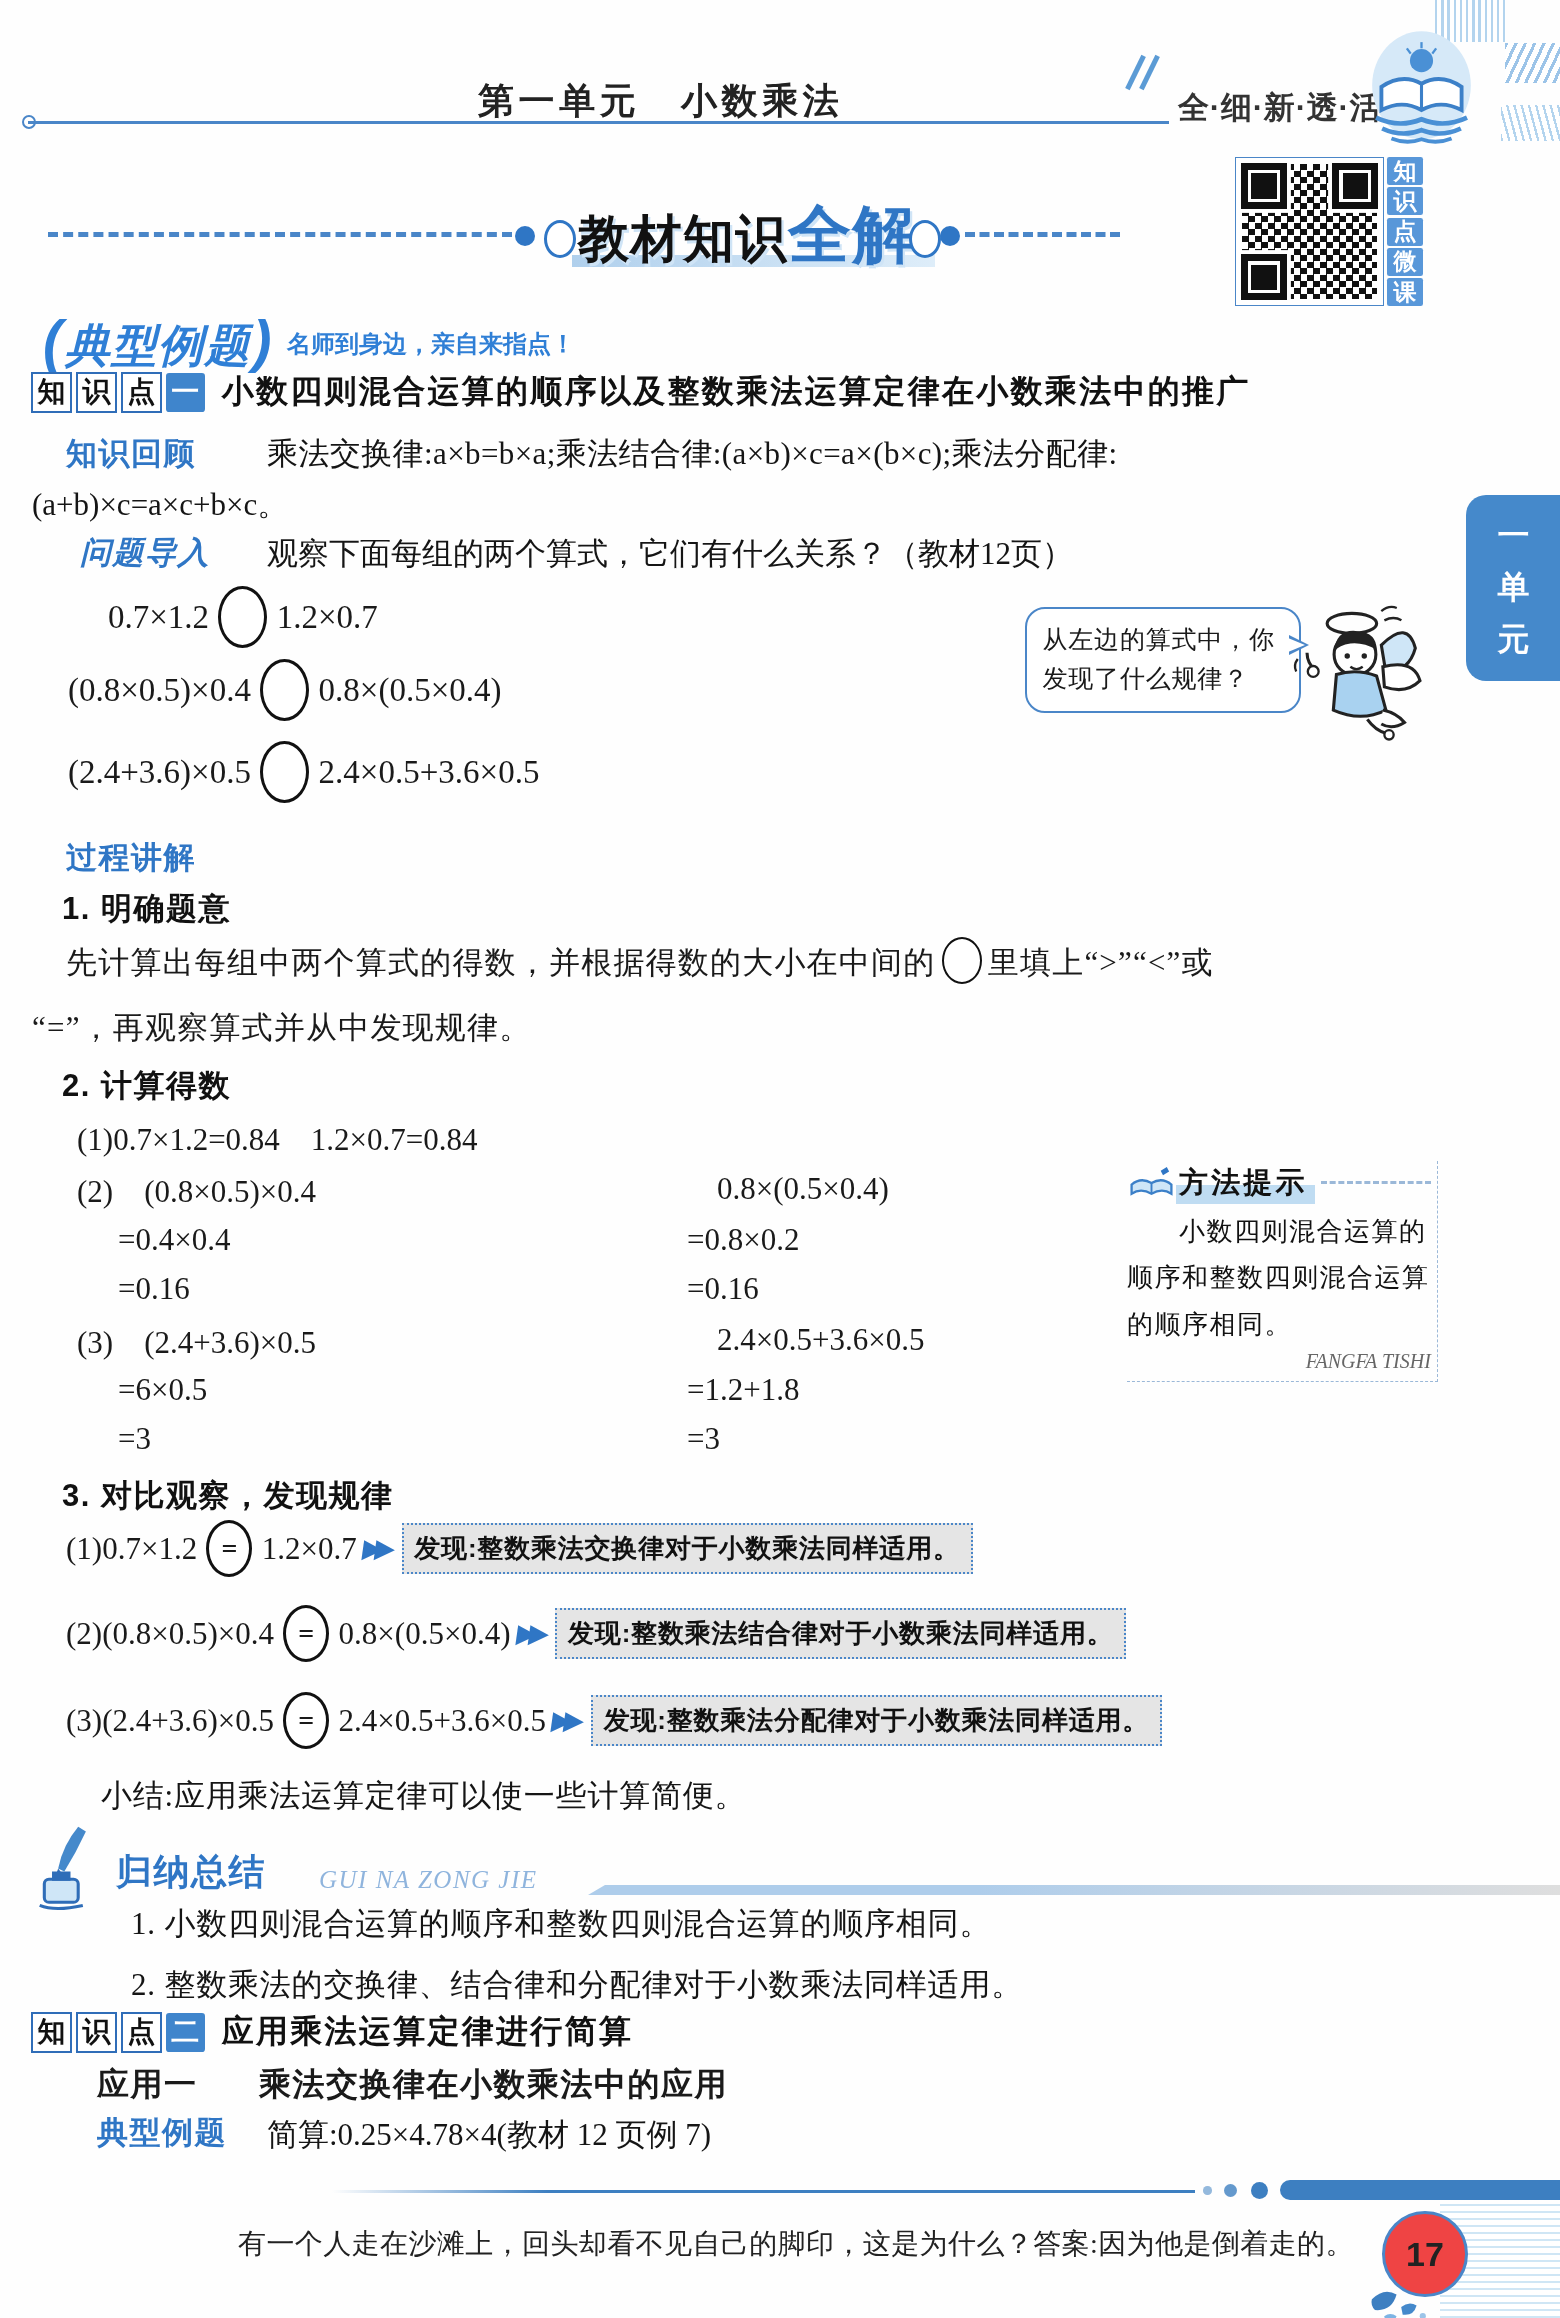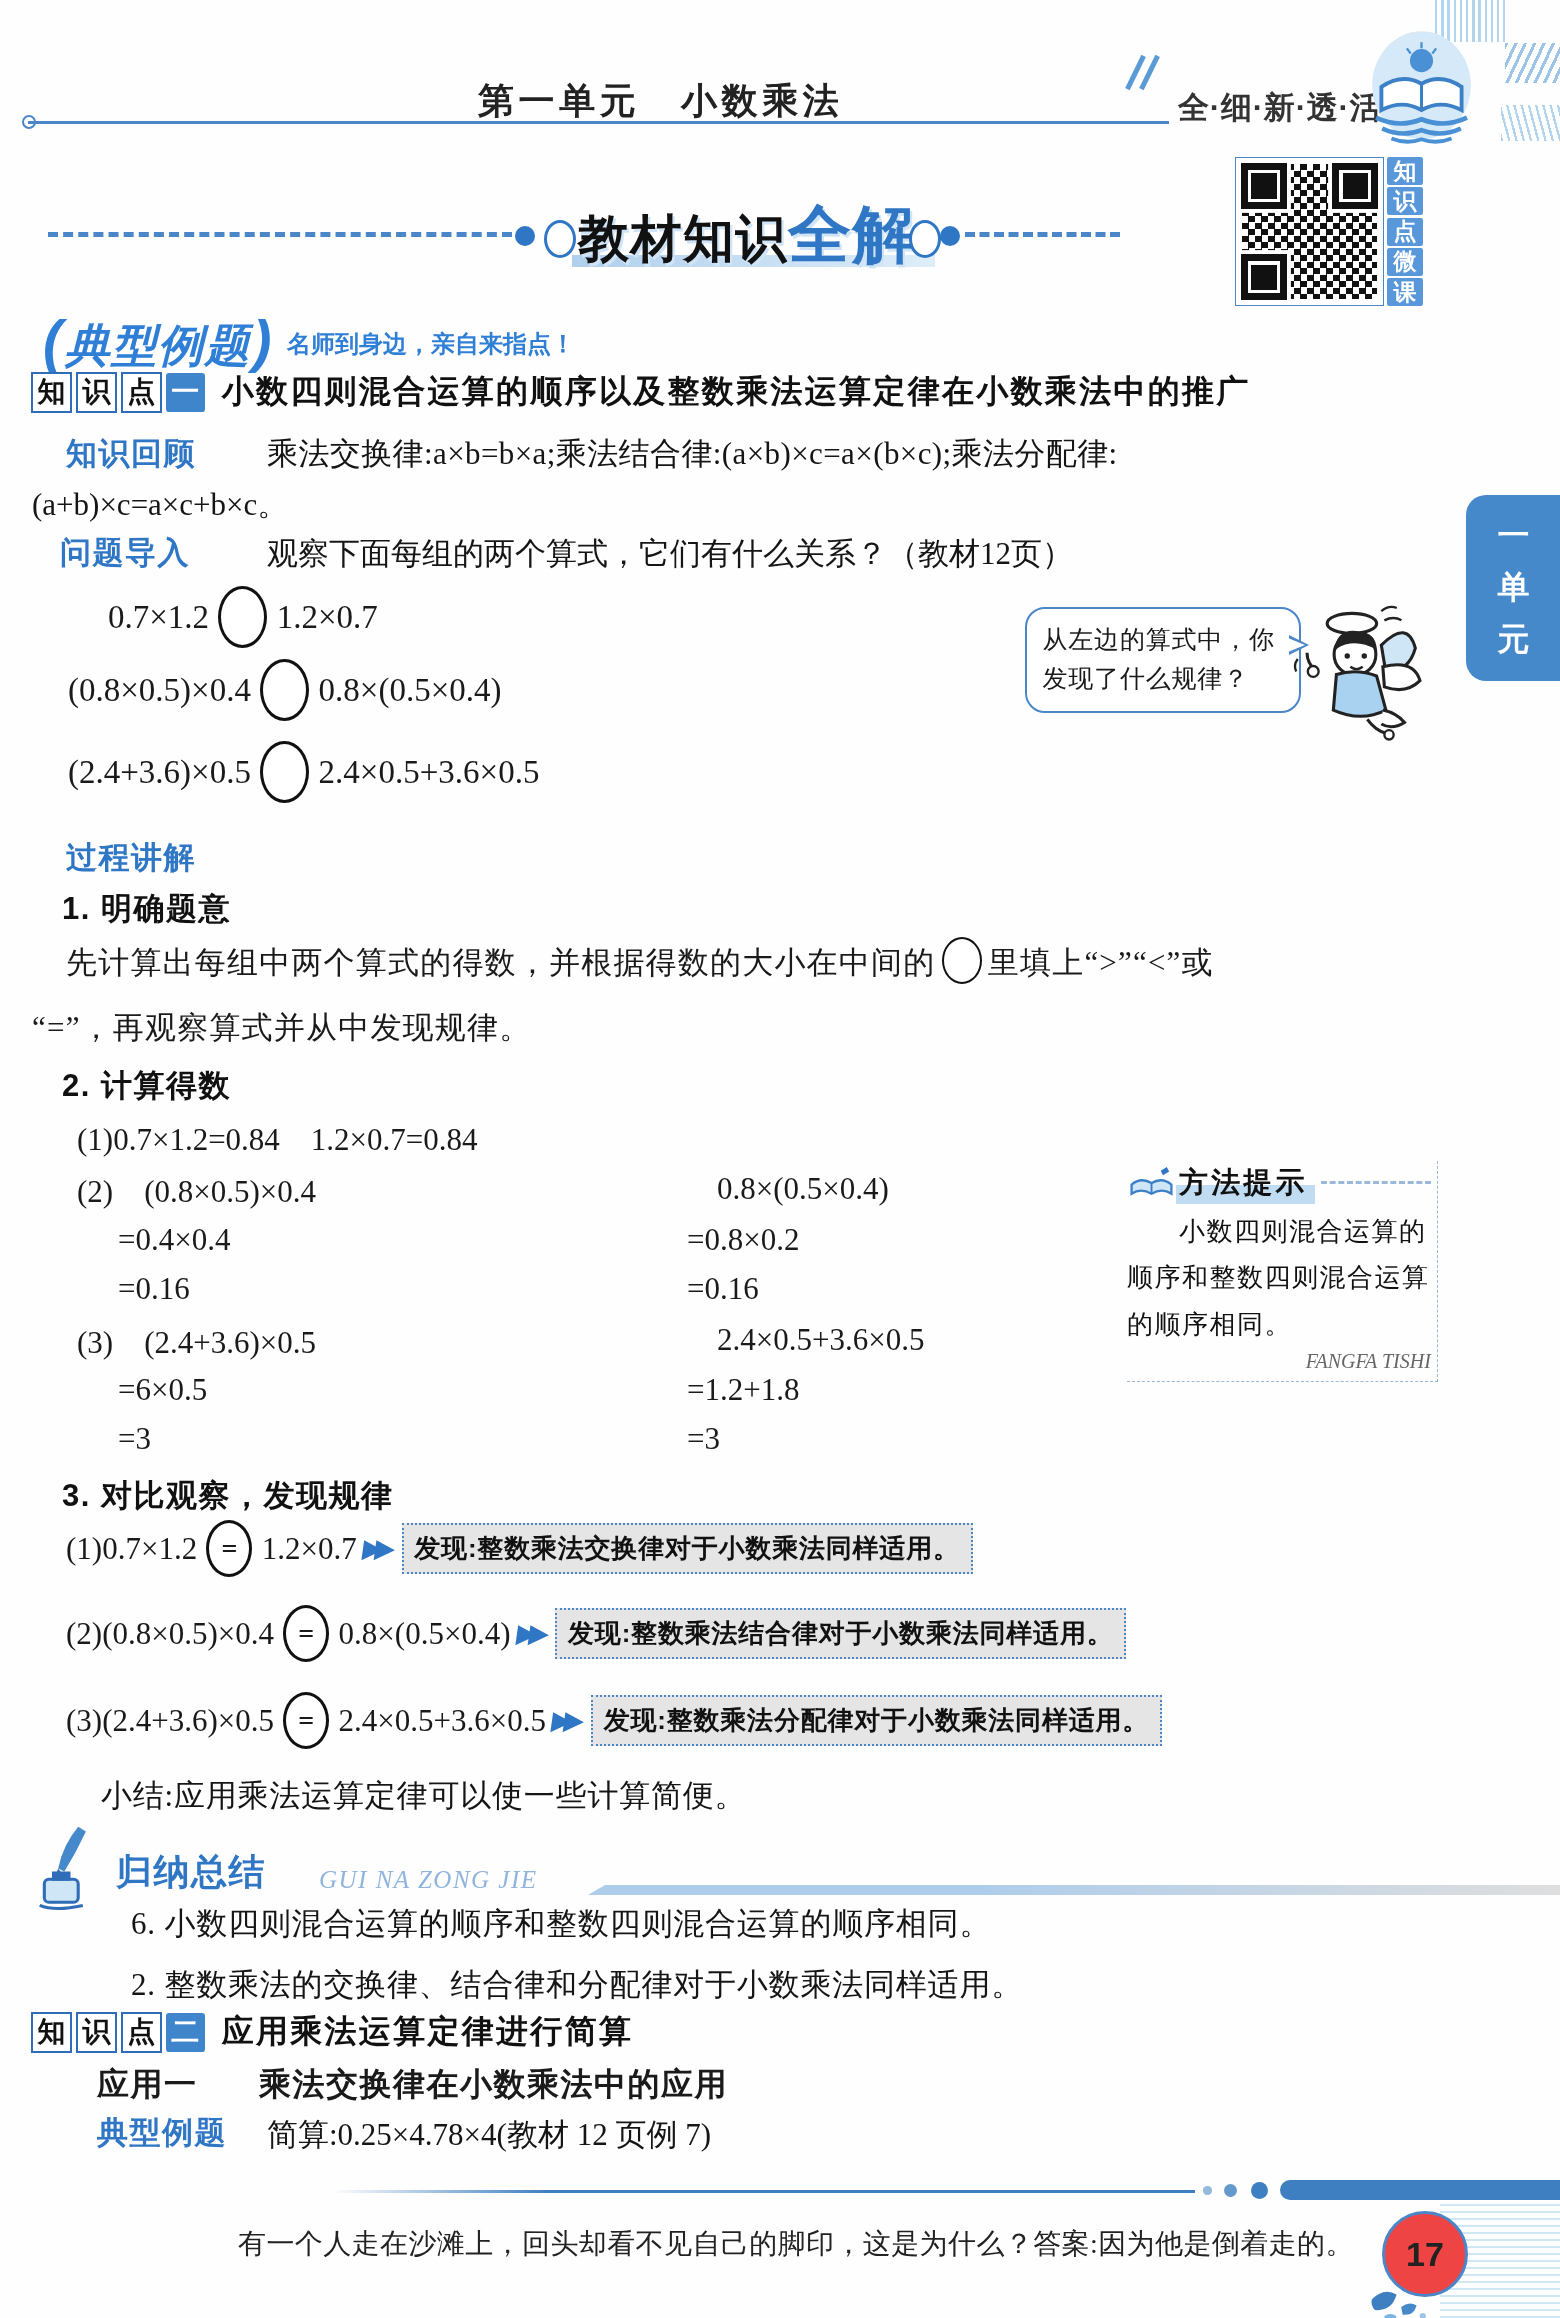--- a/index.html
+++ b/index.html
@@ -74,21 +74,21 @@
   .kp-title{font-size:32px;font-weight:bold;font-family:"Liberation Sans",sans-serif;
       letter-spacing:2.3px;color:#111;}
 
   .lab-blue{font-size:31px;font-weight:bold;color:#2f76c5;font-family:"Liberation Sans",sans-serif;
       letter-spacing:1.5px;}
   .body-t{font-size:31px;color:#151515;}
 
   #review-lab{top:433px;left:66px;}
   #review-l1{top:433px;left:267px;letter-spacing:0.4px;}
   #review-l2{top:484px;left:32px;}
-  #intro-lab{top:532px;left:60px;}
+  #intro-lab{top:532px;left:80px;font-style:italic;}
   #intro-txt{top:533px;left:267px;}
 
   
   .eq-row{display:flex;align-items:center;font-size:33px;}
   #eq1{top:586px;left:108px;} #eq2{top:659px;left:68px;} #eq3{top:741px;left:68px;}
   .cmp-circle{width:43px;height:56px;border:3.1px solid #111;border-radius:50%;margin:0 9.3px;background:#fff;}
 
   
   #bubble{top:607px;left:1025px;width:241px;border:2.7px solid #4a86c8;border-radius:20px;
       padding:12.4px 15.5px;font-size:25px;line-height:1.55;background:#fff;letter-spacing:0.8px;}
@@ -367,21 +367,21 @@
   <svg class="abs" id="concl-icon" viewBox="0 0 100 115">
     <path d="M60 6 Q40 30 34 60 L42 64 Q58 38 70 12 Z" fill="#4589cb"></path>
     <path d="M34 60 l-6 16 12 -8 Z" fill="#2f6db8"></path>
     <rect x="16" y="74" width="44" height="30" rx="6" fill="#cfe6f7" stroke="#2f6db8" stroke-width="4"></rect>
     <rect x="26" y="64" width="24" height="12" fill="#2f6db8"></rect>
     <path d="M10 108 q20 8 56 0" fill="none" stroke="#2f6db8" stroke-width="4"></path>
   </svg>
   <div class="abs lab-blue" id="concl-lab">归纳总结</div>
   <div class="abs" id="concl-pinyin">GUI NA ZONG JIE</div>
   <div class="abs" id="concl-band"></div>
-  <div class="abs body-t" id="concl-i1">6. 小数四则混合运算的顺序和整数四则混合运算的顺序相同。</div>
+  <div class="abs body-t" id="concl-i1">1. 小数四则混合运算的顺序和整数四则混合运算的顺序相同。</div>
   <div class="abs body-t" id="concl-i2">2. 整数乘法的交换律、结合律和分配律对于小数乘法同样适用。</div>
 
   <div class="abs kp-row" id="kp2">
     <div class="kp-box">知</div>
     <div class="kp-box">识</div>
     <div class="kp-box">点</div>
     <div class="kp-num">二</div>
     <div class="kp-title">应用乘法运算定律进行简算</div>
   </div>
 

